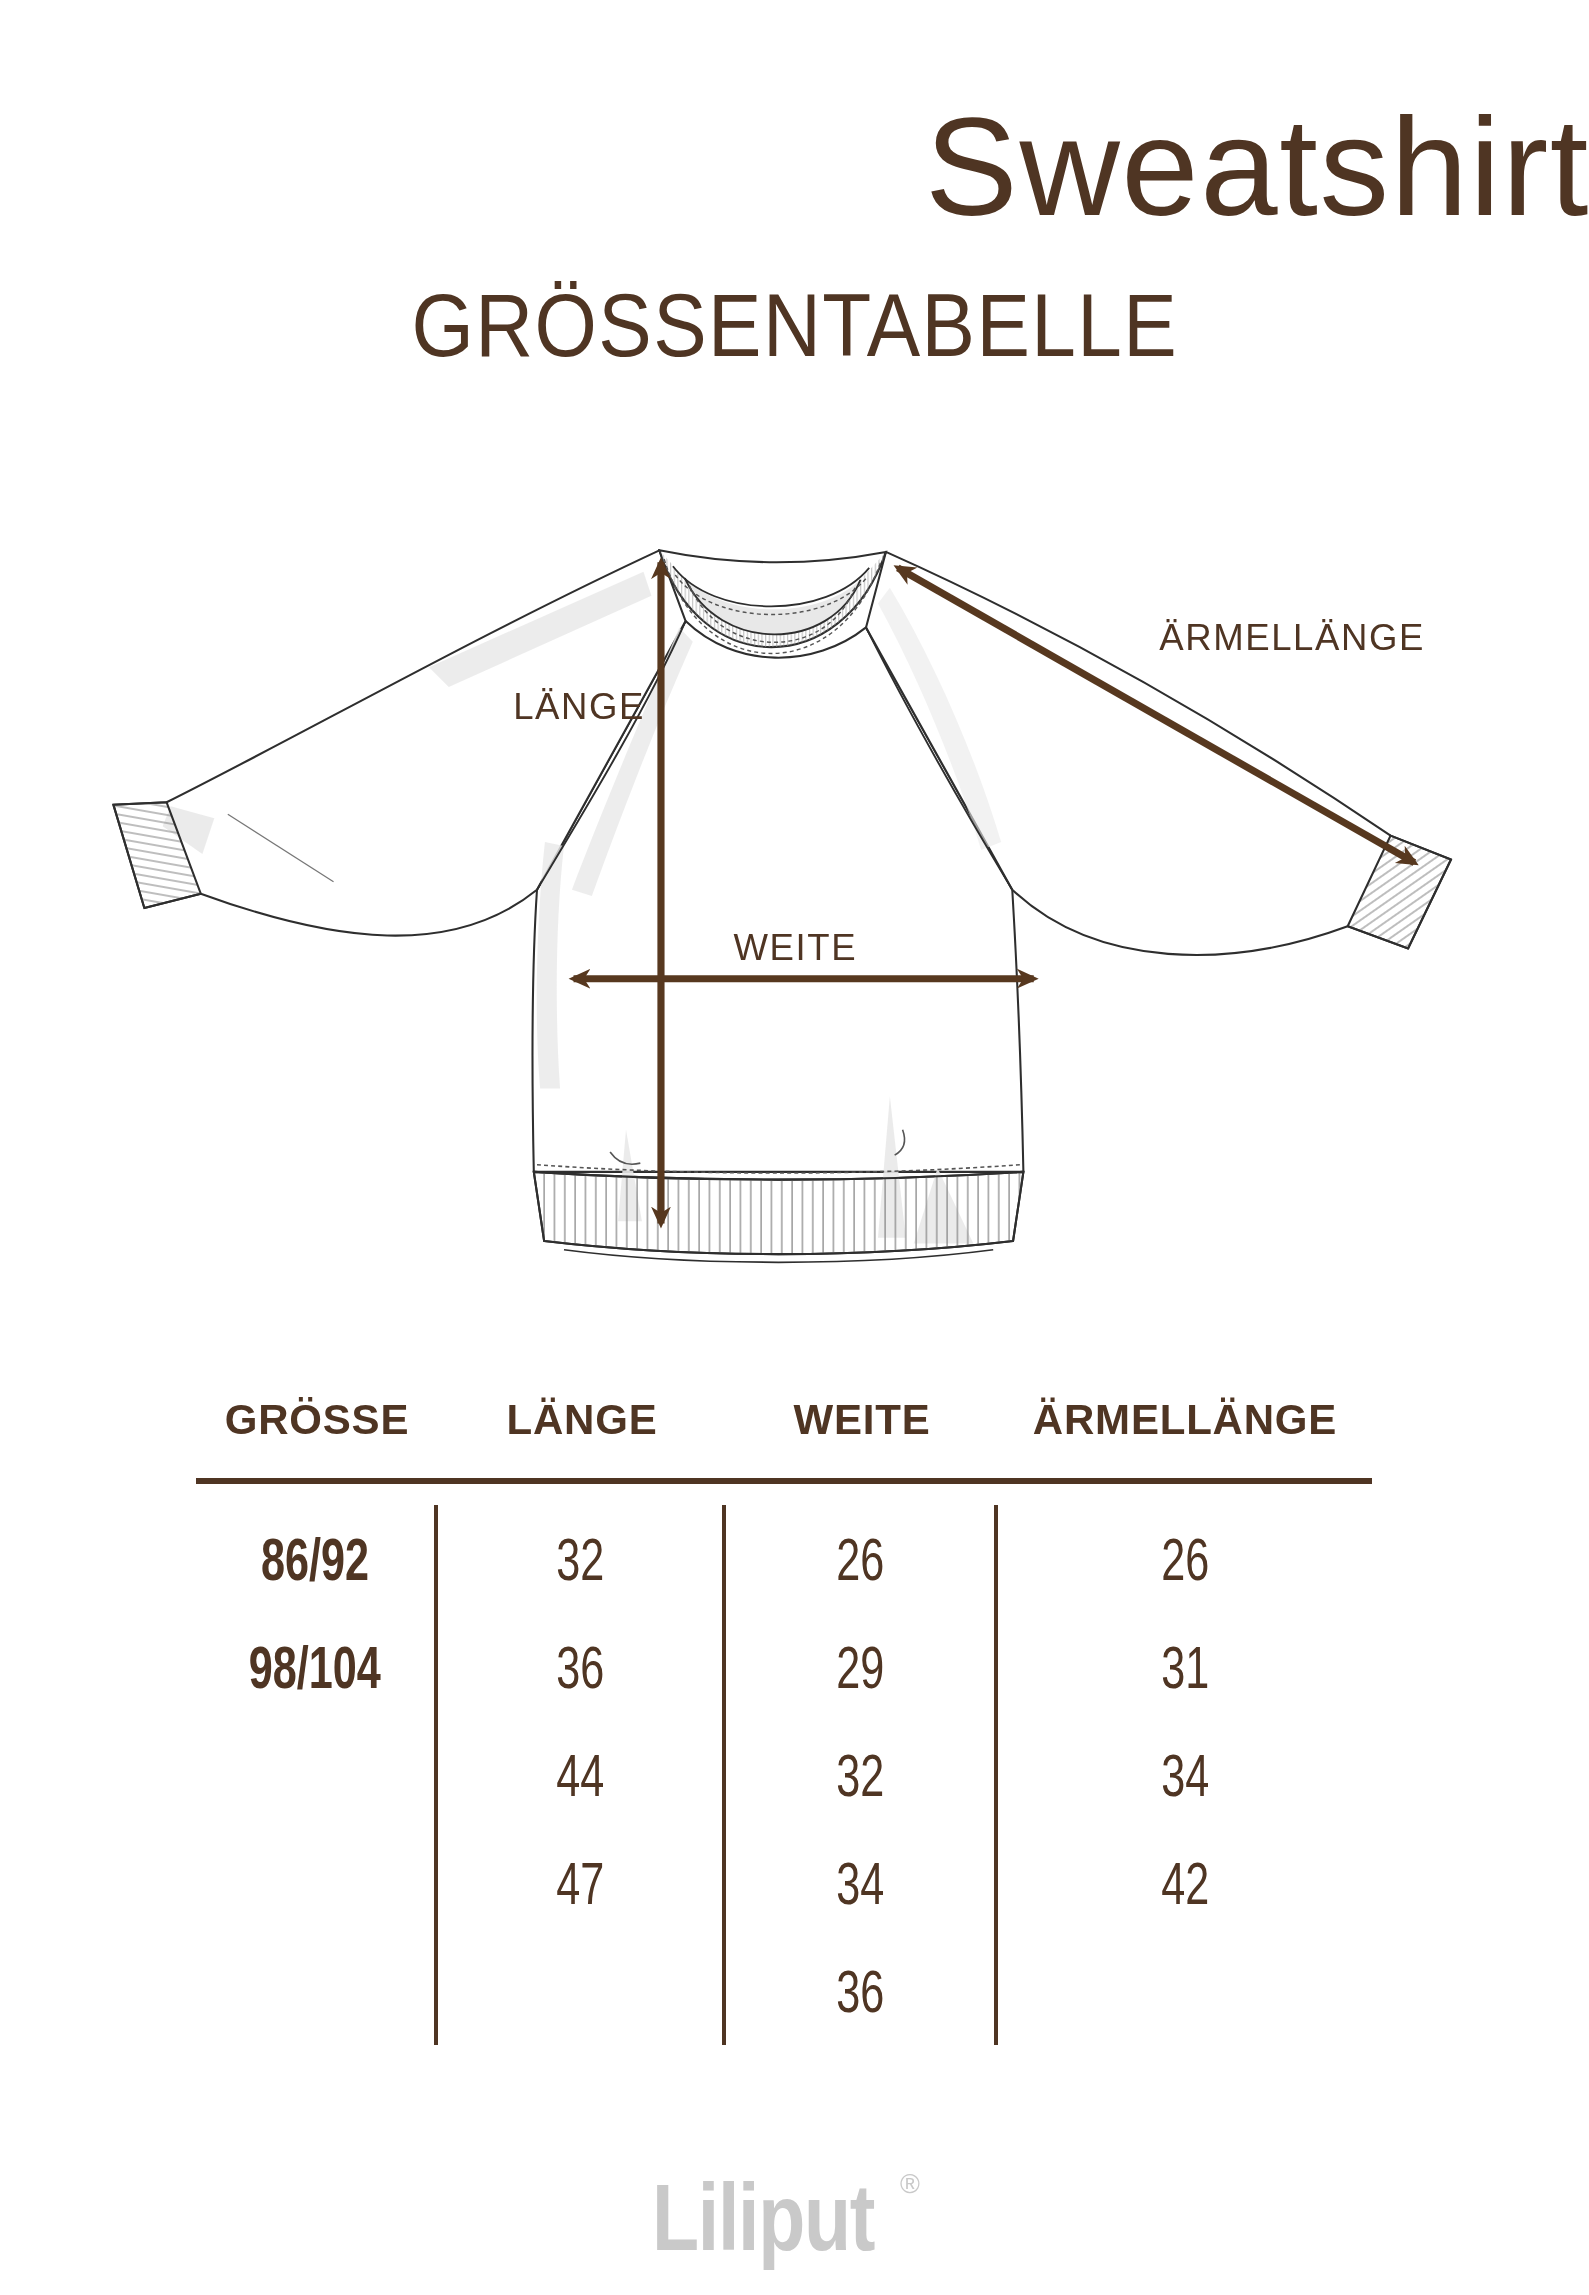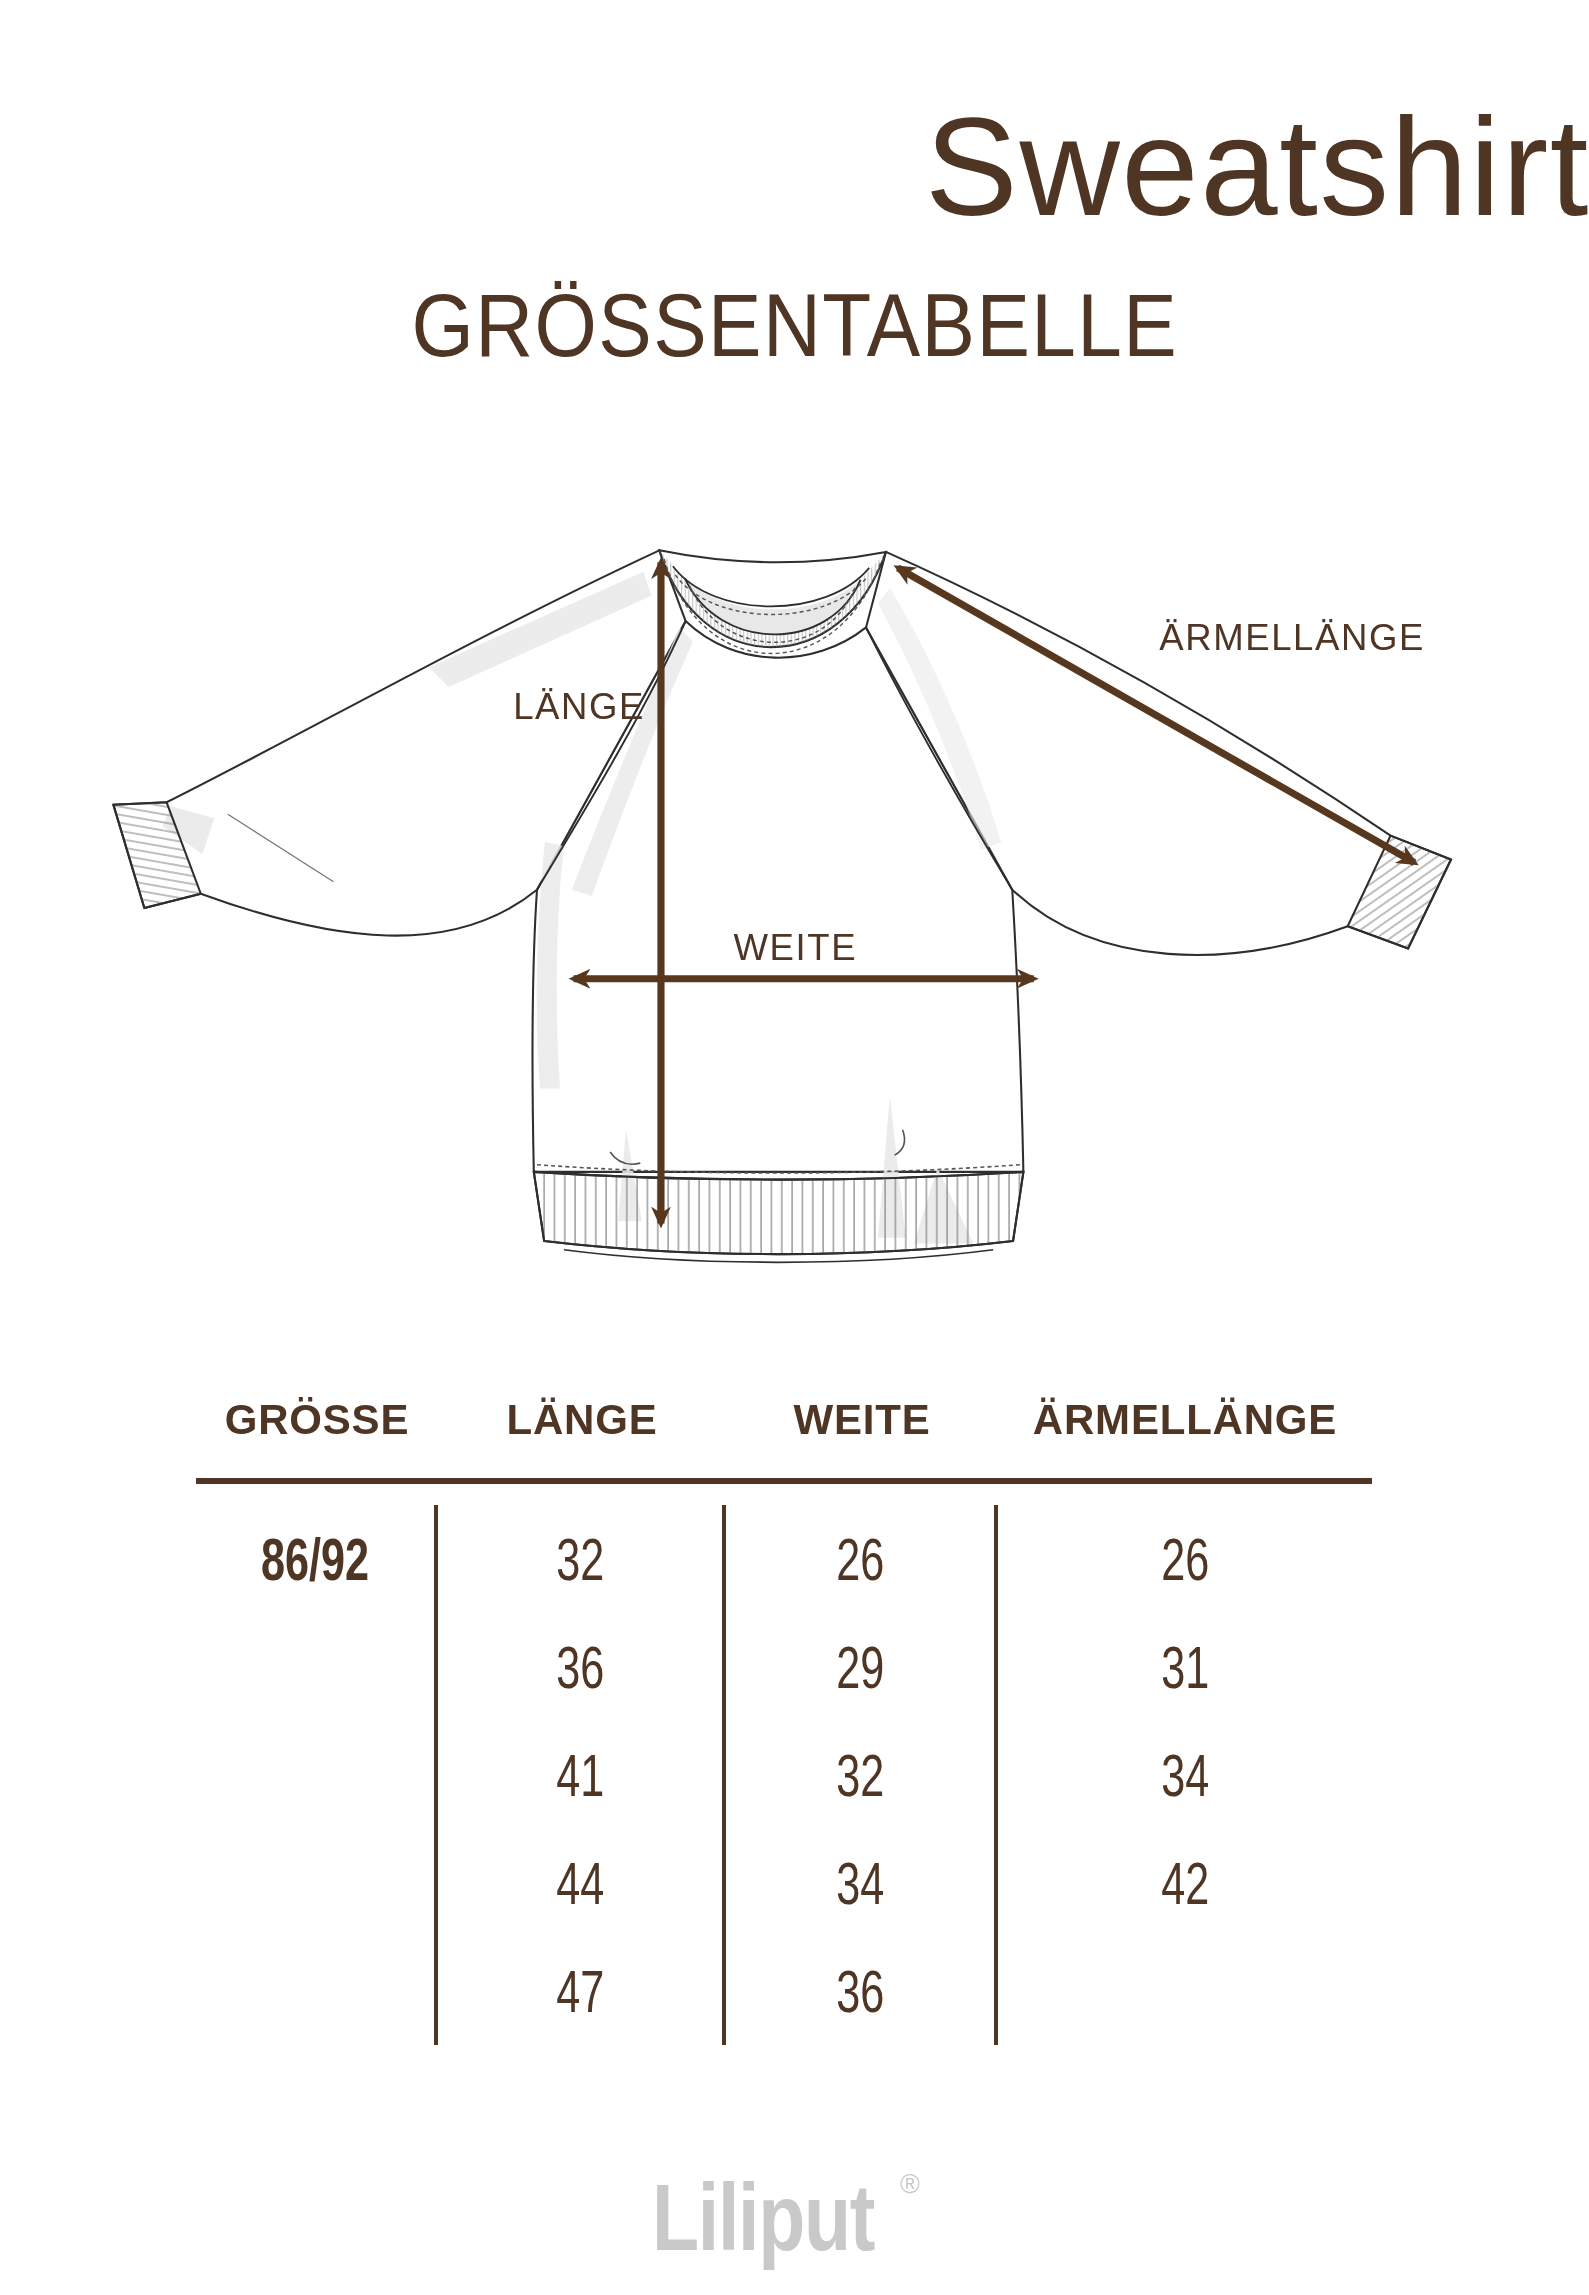--- a/index.html
+++ b/index.html
@@ -163,30 +163,30 @@
   <div class="hcell">WEITE</div>
   <div class="hcell">ÄRMELLÄNGE</div>
 </div>
 <div class="hrule"></div>
 
 <div class="tbody">
   <div class="tcol sizecol divided">
       <div class="cell">
         <span>86/92</span>
       </div>
+      <div class="cell">
+        <span>98/104</span>
+      </div>
     </div>
   <div class="tcol divided">
       <div class="cell">
         <span>32</span>
       </div>
       <div class="cell">
         <span>36</span>
-      </div>
-      <div class="cell">
-        <span>41</span>
       </div>
       <div class="cell">
         <span>44</span>
       </div>
       <div class="cell">
         <span>47</span>
       </div>
     </div>
   <div class="tcol divided">
       <div class="cell">

